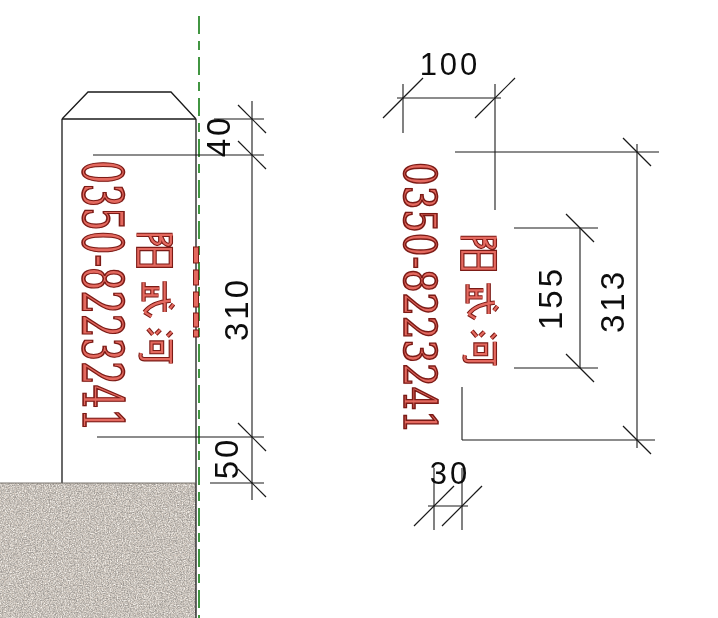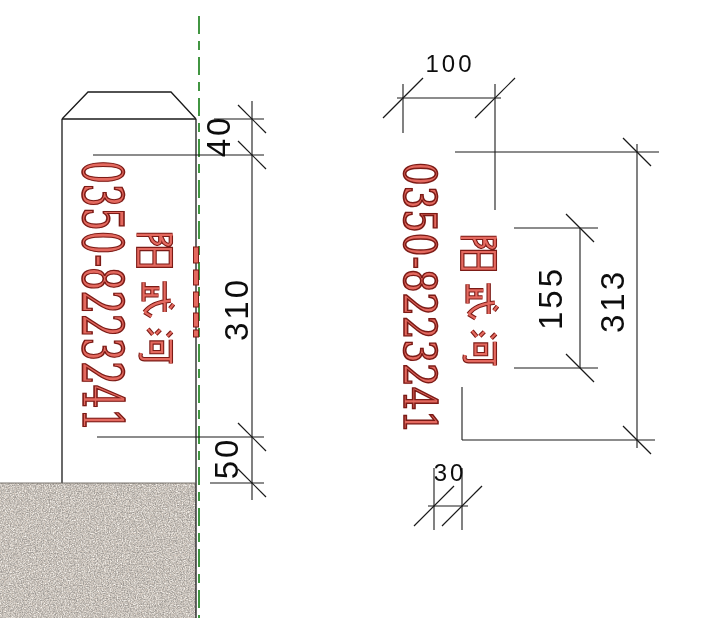--- a/index.html
+++ b/index.html
@@ -4,21 +4,21 @@
 <style>
   html,body{margin:0;padding:0;background:#ffffff;}
   .canvas{position:relative;width:718px;height:618px;background:#ffffff;overflow:hidden;
           font-family:"Liberation Sans",sans-serif;}
   .abs{position:absolute;}
   svg{display:block;}
   
   .sq{position:absolute;display:flex;align-items:center;justify-content:center;}
   .dim-label{color:#0d0d0d;letter-spacing:3px;white-space:nowrap;line-height:1;}
   .dim-v{font-size:33px;}
-  .dim-h{font-size:24px;margin-top:36px;}
+  .dim-h{font-size:31px;margin-top:36px;}
   .rot-ccw{transform:rotate(-90deg);}
   .red-text{font-family:"DejaVu Serif","Liberation Serif",serif;color:#e4695f;
             -webkit-text-stroke:1.6px #7c1b16;text-shadow:0 0 1px #7c1b16;
             white-space:nowrap;line-height:1;}
   .num-left{font-size:56px;transform:rotate(90deg) scaleX(0.661);}
   .num-right{font-size:44px;transform:rotate(90deg) scaleX(0.842);}
   .cjk{position:absolute;width:44px;height:44px;transform:rotate(90deg);}
   .cjk-outer{stroke:#7c1b16;stroke-width:10;fill:none;stroke-linecap:butt;stroke-linejoin:miter;}
   .cjk-inner{stroke:#e4695f;stroke-width:5;fill:none;stroke-linecap:butt;stroke-linejoin:miter;}
   .visually-hidden{position:absolute;width:1px;height:1px;overflow:hidden;clip:rect(0 0 0 0);white-space:nowrap;}

